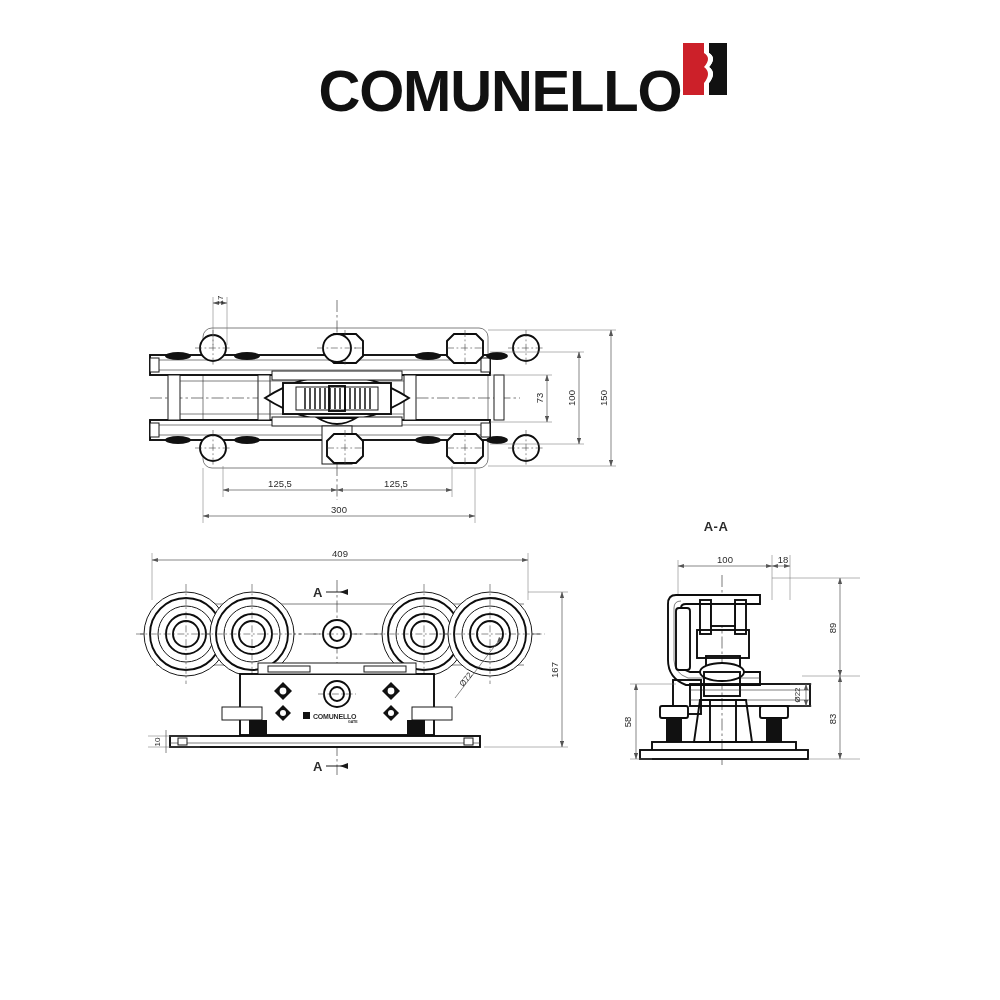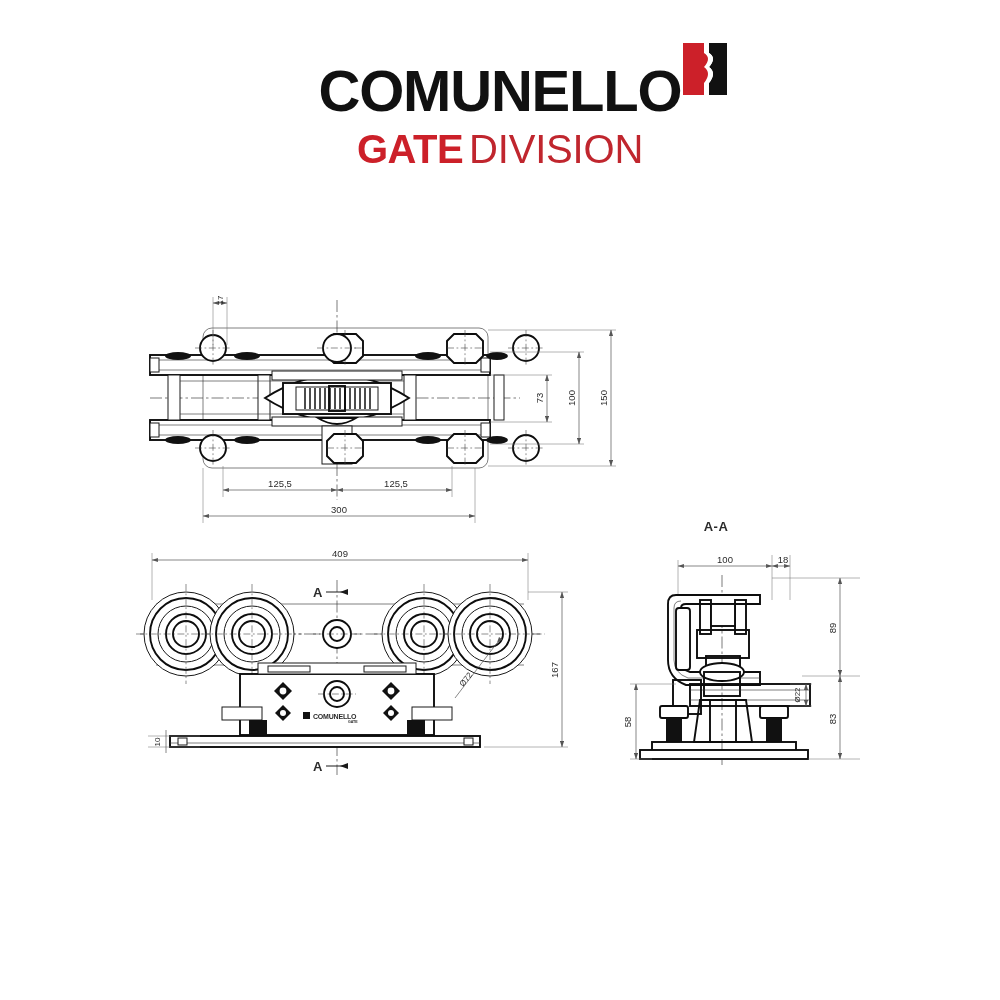--- a/index.html
+++ b/index.html
@@ -102,23 +102,20 @@
 
 <div id="logo-block">
   <div id="logo-wordmark-row">
     <span id="logo-wordmark">COMUNELLO</span>
     <svg id="logo-mark" viewBox="0 0 44 52">
       <rect x="0" y="0" width="26" height="52" fill="#CC2029"></rect>
       <path d="M26 0 L44 0 L44 52 L26 52 L26 40 Q34 30 26 24 Q34 15 26 10 Z" fill="#111111"></path>
       <path d="M26 0 L26 10 Q34 15 26 24 Q34 30 26 40 L26 52 L21 52 L21 40
                Q29 30 21 24 Q29 15 21 10 L21 0 Z" fill="#ffffff"></path>
     </svg>
-  </div>
-  <div id="logo-subrow">
-    <span class="sub-gate" style="color:#CC2029">GATE</span><span class="sub-division" style="color:#C0262E">DIVISION</span>
   </div>
 </div>
 
 <svg id="drawing-canvas" viewBox="0 0 1000 1000">
   <defs>
     <pattern id="hatchPat" patternUnits="userSpaceOnUse" width="5" height="5" patternTransform="rotate(45)">
       <rect width="5" height="5" fill="#ffffff"></rect>
       <line x1="0" y1="0" x2="0" y2="5" stroke="#1a1a1a" stroke-width="1.1"></line>
     </pattern>
     <pattern id="hatchPat2" patternUnits="userSpaceOnUse" width="5" height="5" patternTransform="rotate(-45)">

